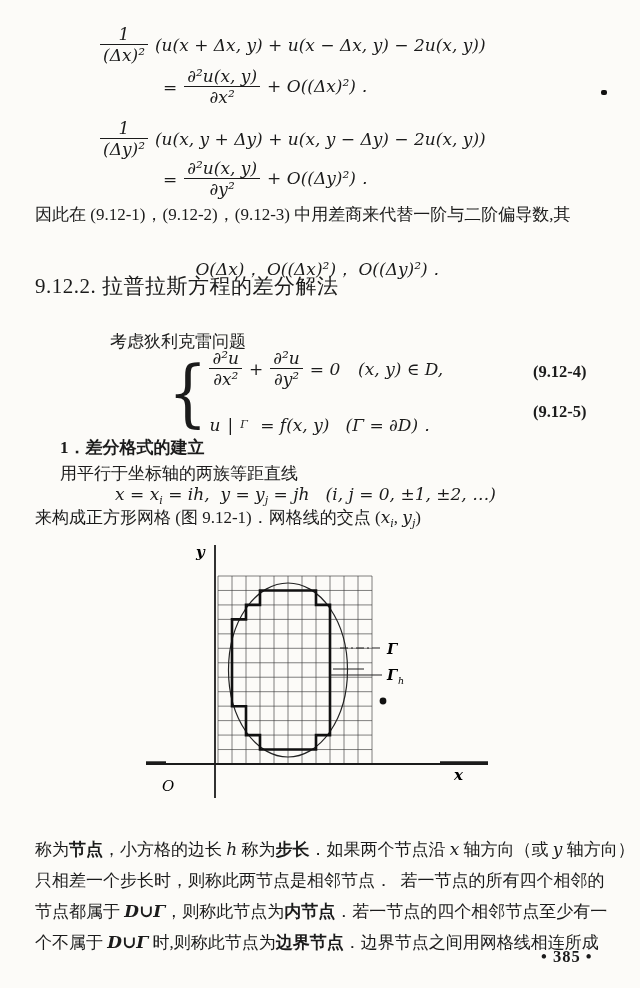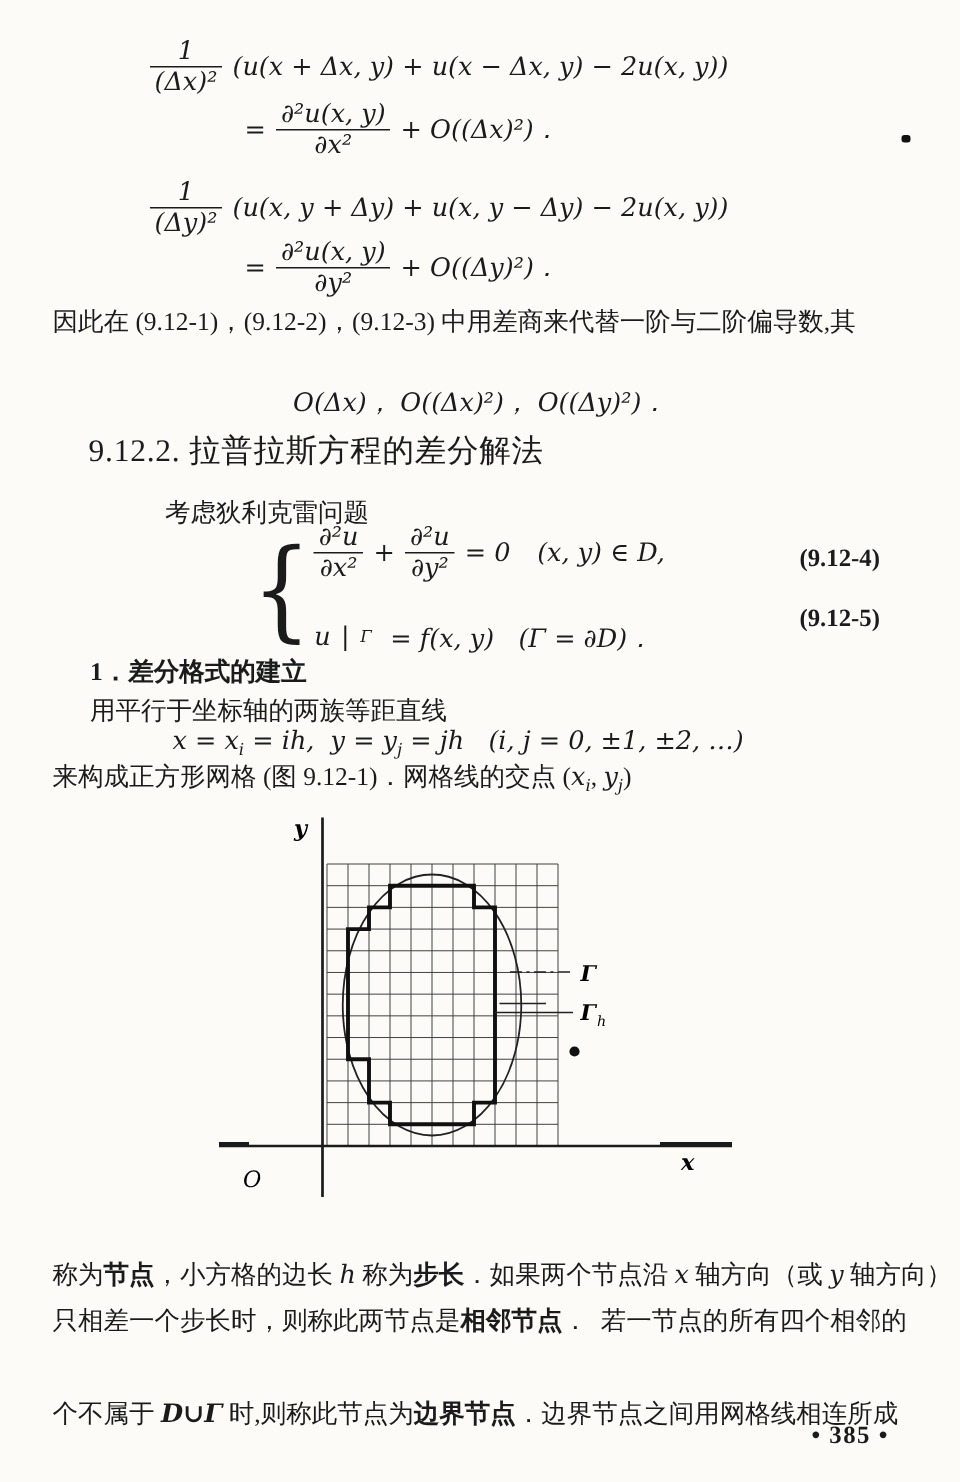--- a/index.html
+++ b/index.html
@@ -69,21 +69,21 @@
     <span class="frac">
       <span class="fnum">∂²u(x, y)</span>
       <span class="fden">∂y²</span>
     </span>
     <span>+ O((Δy)²)．</span>
   </div>
 
   <div class="line" style="left:35px;top:203px;">因此在 (9.12-1)，(9.12-2)，(9.12-3) 中用差商来代替一阶与二阶偏导数,其</div>
   <div class="line math" style="left:0;right:0;top:258px;text-align:center;font-size:17px;">O(Δx)， O((Δx)²)， O((Δy)²)．</div>
 
-  <div class="heading" style="left:35px;top:286px;margin-left:24px;">9.12.2. 拉普拉斯方程的差分解法</div>
+  <div class="heading" style="left:35px;top:272px;">9.12.2. 拉普拉斯方程的差分解法</div>
 
   <div class="line" style="left:62px;top:330px;margin-left:48px;">考虑狄利克雷问题</div>
 
   <div style="position:absolute;left:168px;top:348px;display:flex;align-items:center;">
     <span class="brace">{</span>
     <span class="syscol">
       <span class="sysrow">
         <span class="frac">
           <span class="fnum">∂²u</span>
           <span class="fden">∂x²</span>
@@ -155,20 +155,21 @@
     <text x="56" y="14" font-size="15" font-style="italic" font-weight="bold">y</text>
     <text x="314" y="237" font-size="15" font-style="italic" font-weight="bold">x</text>
     <text x="22" y="248" font-size="15" font-style="italic">O</text>
     <text x="247" y="111" font-size="14.5" font-style="italic" font-weight="bold">Γ</text>
     <text x="247" y="137" font-size="14.5" font-style="italic" font-weight="bold">Γ</text>
     <text x="258" y="141" font-size="9.5" font-style="italic">h</text>
   </svg>
 
 
   <div class="line" style="left:35px;top:838px;text-align:right;"><span>称为</span><span style="font-weight: bold;">节点</span><span>，小方格的边长 </span><span class="it">h</span><span> 称为</span><span style="font-weight: bold;">步长</span><span>．如果两个节点沿 </span><span class="it">x</span><span> 轴方向（或 </span><span class="it">y</span><span> 轴方向）</span></div>
-  <div class="line" style="left:35px;top:869px;"><span>只相差一个步长时，则称此两节点是</span><span style="font-weight: bold;">相邻节点</span><span>．  若一节点的所有四个相邻的</span></div>
+  <div class="line" style="left:35px;top:869px;"><span>只相差一个步长时，则称此两节点是</span><span style="font-weight: normal;">相邻节点</span><span>．  若一节点的所有四个相邻的</span></div>
+  <div class="line" style="left:35px;top:900px;"><span>节点都属于 </span><span class="it" style="font-weight: bold;">D∪Γ</span><span>，则称此节点为</span><span style="font-weight: bold;">内节点</span><span>．若一节点的四个相邻节点至少有一</span></div>
   <div class="line" style="left:35px;top:931px;"><span>个不属于 </span><span class="it" style="font-weight: bold;">D∪Γ</span><span> 时,则称此节点为</span><span style="font-weight: bold;">边界节点</span><span>．边界节点之间用网格线相连所成</span></div>
 
   <div class="pagenum" style="left:541px;top:947px;">• 385 •</div>
 
   <div class="margin-dot" style="left:601px;top:90px;"></div>
 
 </div>
 
 </body></html>

